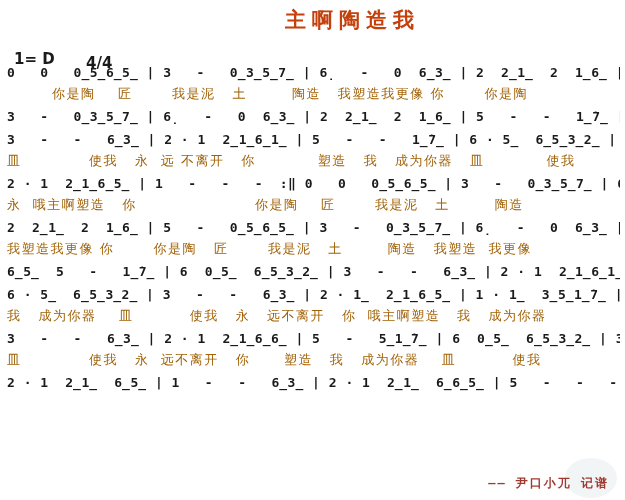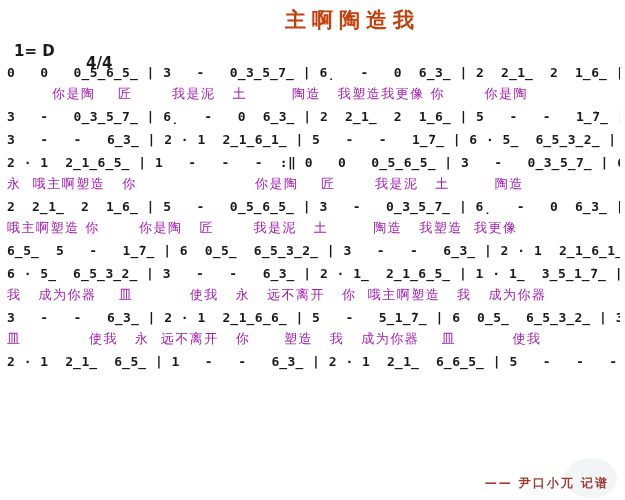--- a/index.html
+++ b/index.html
@@ -30,21 +30,21 @@
   #key-row {
     position: absolute;
     top: 42px;
     left: 0;
     width: 100%;
     height: 18px;
     font-size: 15px;
     font-weight: bold;
     color: #1a1a1a;
   }
-  #key-sig  { position: absolute; left: 14px; top: 0; text-align: right; }
+  #key-sig  { position: absolute; left: 14px; top: 8px; text-align: right; }
   #time-sig { position: absolute; left: 86px; top: 12px; }
   #score {
     position: absolute;
     top: 63px;
     left: 7px;
     right: 5px;
   }
   .score-line { margin-bottom: 3px; }
   .notes-row {
     font-family: "DejaVu Sans Mono", monospace;
@@ -52,21 +52,21 @@
     font-weight: bold;
     color: #1a1a1a;
     white-space: pre;
     line-height: 20px;
     letter-spacing: 0.5px;
     overflow: hidden;
   }
   .lyrics-row {
     font-family: "DejaVu Sans", sans-serif;
     font-size: 13px;
-    color: #a21caf;
+    color: #a16207;
     white-space: pre;
     line-height: 21px;
     letter-spacing: 1.5px;
     overflow: hidden;
   }
   #watermark {
     position: absolute;
     right: 8px;
     bottom: 2px;
     width: 52px;
@@ -74,20 +74,21 @@
     border-radius: 50%;
     background: #f2f5f6;
   }
   #credit {
     position: absolute;
     right: 16px;
     bottom: 8px;
     font-size: 12px;
     font-weight: bold;
     letter-spacing: 2px;
+    font-family: Liberation Mono, monospace;
   }
 </style>
 </head>
 <body>
 
 <div id="page">
 
   <div id="title">主啊陶造我</div>
 
   <div id="key-row">
@@ -98,28 +99,29 @@
   <div id="score">
       <div class="score-line">
         <div class="notes-row">0   0   0̲5̲6̲5̲ | 3   -   0̲3̲5̲7̲ | 6̣   -   0  6̲3̲ | 2  2̲1̲  2  1̲6̲ | 5   -   0̲5̲6̲5̲ |</div>
         <div class="lyrics-row">        你是陶    匠       我是泥   土        陶造   我塑造我更像 你       你是陶</div>
       </div>
       <div class="score-line">
         <div class="notes-row">3   -   0̲3̲5̲7̲ | 6̣   -   0  6̲3̲ | 2  2̲1̲  2  1̲6̲ | 5   -   -   1̲̇7̲ | 6 · 5̲  6̲5̲3̲2̲ |</div>
       </div>
       <div class="score-line">
         <div class="notes-row">3   -   -   6̲3̲ | 2 · 1  2̲1̲6̲1̲ | 5   -   -   1̲̇7̲ | 6 · 5̲  6̲5̲3̲2̲ | 3   -   -   6̲3̲ |</div>
+        <div class="lyrics-row">皿            使我   永  远 不离开   你           塑造   我   成为你器   皿           使我</div>
       </div>
       <div class="score-line">
         <div class="notes-row">2 · 1  2̲1̲6̲5̲ | 1   -   -   -  :‖ 0   0   0̲5̲6̲5̲ | 3   -   0̲3̲5̲7̲ | 6̣   -   0  6̲3̲ |</div>
         <div class="lyrics-row">永  哦主啊塑造   你                     你是陶    匠       我是泥   土        陶造</div>
       </div>
       <div class="score-line">
         <div class="notes-row">2  2̲1̲  2  1̲6̲ | 5   -   0̲5̲6̲5̲ | 3   -   0̲3̲5̲7̲ | 6̣   -   0  6̲3̲ | 2  2̲1̲  2  1̲6̲ |</div>
-        <div class="lyrics-row">哦主啊塑造 你       你是陶   匠       我是泥   土        陶造   我塑造  我更像</div>
+        <div class="lyrics-row">我塑造我更像 你       你是陶   匠       我是泥   土        陶造   我塑造  我更像</div>
       </div>
       <div class="score-line">
         <div class="notes-row">6̲5̲  5   -   1̲̇7̲ | 6  0̲5̲  6̲5̲3̲2̲ | 3   -   -   6̲3̲ | 2 · 1  2̲1̲6̲1̲ | 5   -   -   1̲̇7̲ |</div>
       </div>
       <div class="score-line">
         <div class="notes-row">6 · 5̲  6̲5̲3̲2̲ | 3   -   -   6̲3̲ | 2 · 1̲  2̲1̲6̲5̲ | 1 · 1̲  3̲5̲1̲̇7̲ | 6 · 5̲  6̲5̲3̲2̲ |</div>
         <div class="lyrics-row">我   成为你器    皿          使我   永   远不离开   你  哦主啊塑造   我   成为你器</div>
       </div>
       <div class="score-line">
         <div class="notes-row">3   -   -   6̲3̲ | 2 · 1  2̲1̲6̲6̲ | 5   -   5̲1̲̇7̲ | 6  0̲5̲  6̲5̲3̲2̲ | 3   -   -   6̲3̲ |</div>

